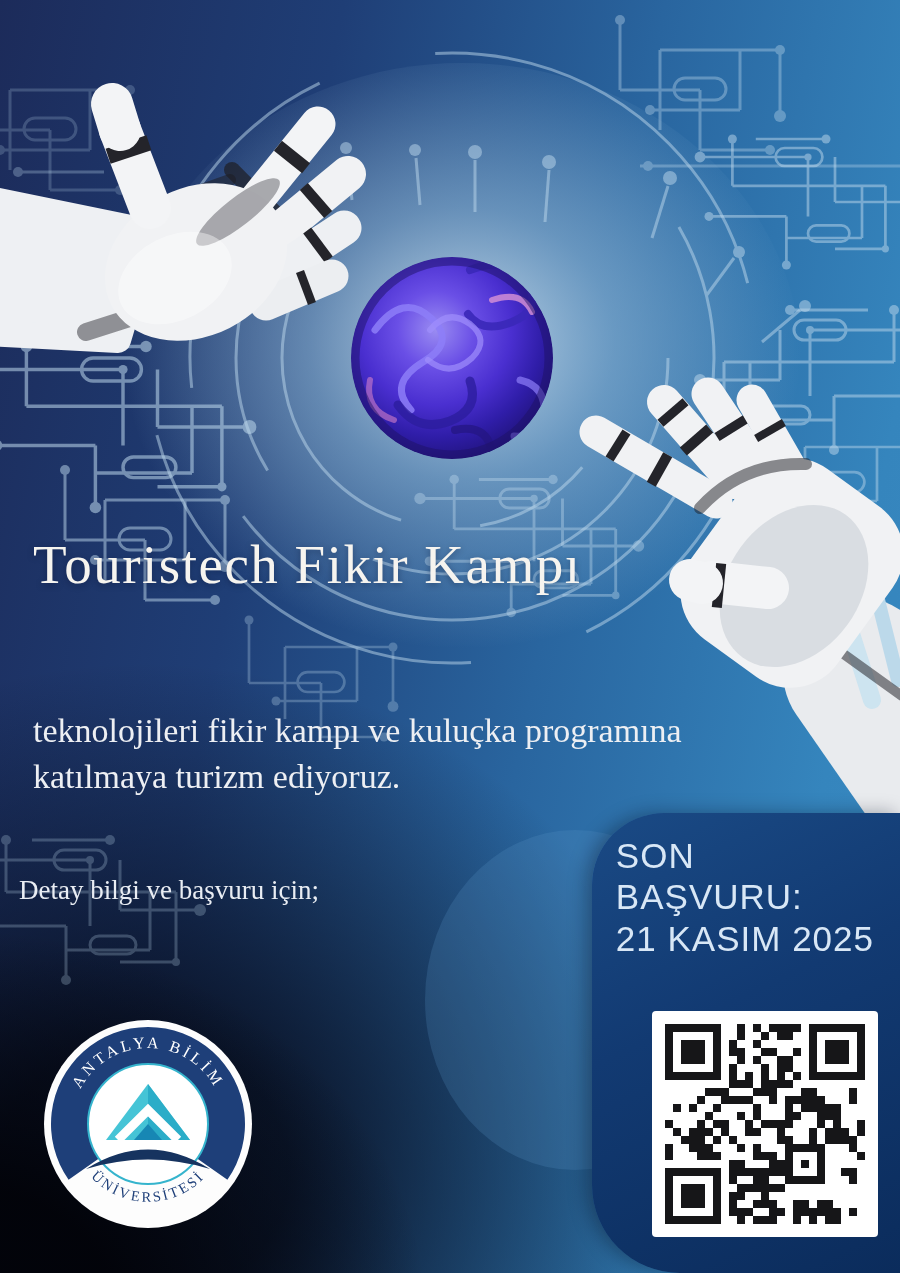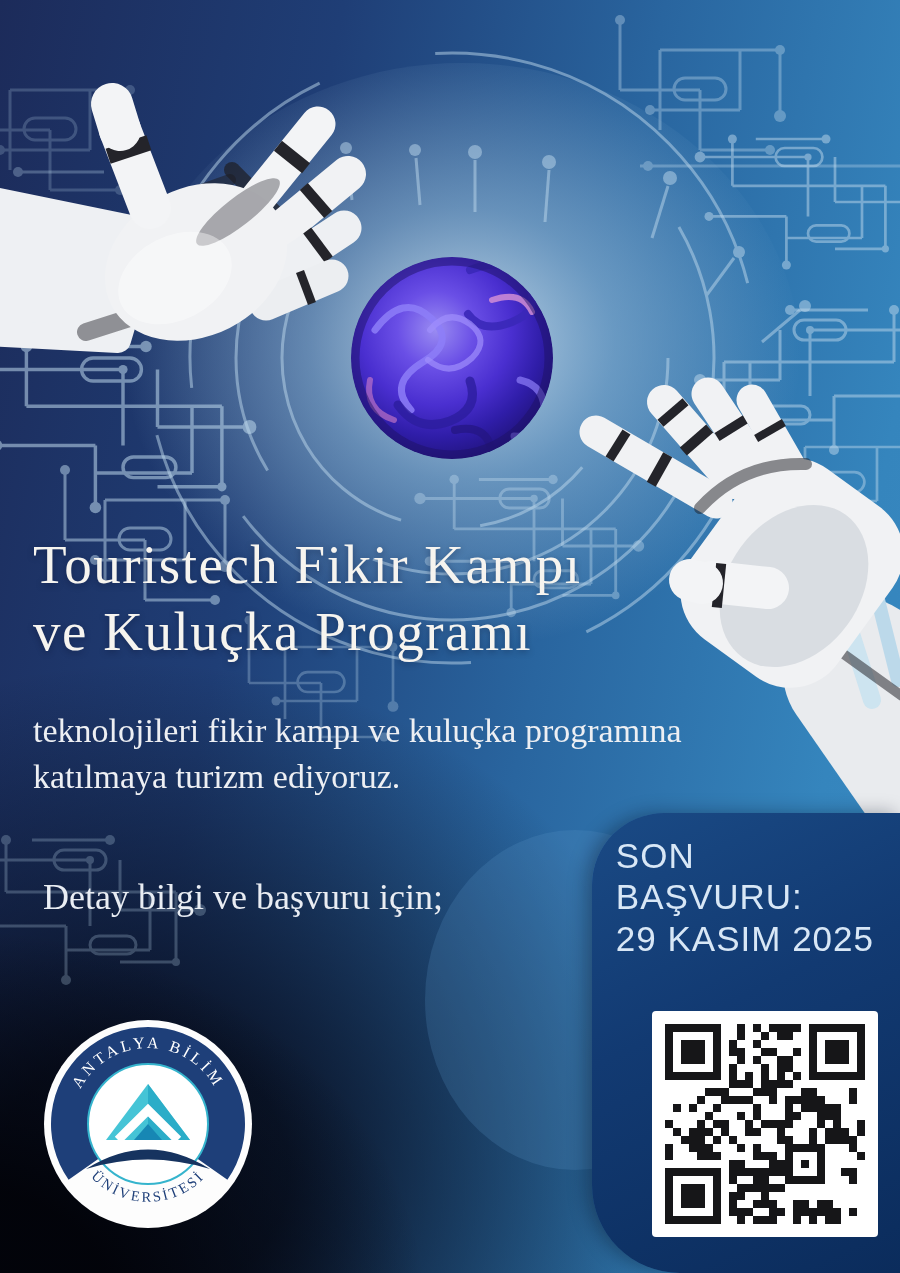--- a/index.html
+++ b/index.html
@@ -12,22 +12,22 @@
       linear-gradient(101deg,#1c2b5a 0%,#1f3e76 30%,#29659f 58%,#3585bd 85%,#3a8ac2 100%);
   }
   svg.art{position:absolute;inset:0;z-index:1;display:block;}
   .tr{stroke:#bdd8ec;stroke-width:3;fill:none;}
   .tr .dt{fill:#bdd8ec;stroke:none;}
   .title{position:absolute;left:33px;top:531px;z-index:5;color:#f6f4ef;
     font-size:55px;line-height:1.22;letter-spacing:1.5px;white-space:nowrap;
     text-shadow:0 2px 6px rgba(10,15,40,.35);}
   .body-text{position:absolute;left:33px;top:708px;z-index:5;color:#edeff3;
     font-size:34px;line-height:1.34;white-space:nowrap;}
-  .contact{position:absolute;left:43px;top:872px;z-index:5;color:#e9edf3;
-    font-size:36px;line-height:1.4;white-space:nowrap;}
+  .contact{position:absolute;left:19px;top:872px;z-index:5;color:#e9edf3;
+    font-size:27px;line-height:1.4;white-space:nowrap;}
   .deadline-box{
     position:absolute;left:592px;top:813px;width:308px;height:460px;z-index:6;
     border-radius:72px 0 0 88px;
     background:linear-gradient(155deg,#1a4a85 0%,#123a72 42%,#0b2c5c 100%);
     box-shadow:-6px 0 18px rgba(5,12,30,.35);
   }
   .deadline-text{
     position:absolute;right:26px;top:22px;text-align:left;color:#d8e7f6;
     font-family:"Liberation Sans","DejaVu Sans",sans-serif;font-weight:300;
     font-size:35px;line-height:1.18;letter-spacing:1px;white-space:nowrap;
@@ -182,37 +182,36 @@
       <path d="M700 508Q742 462 806 464" stroke="#1e1e24" stroke-width="12" fill="none" opacity=".5" stroke-linecap="round"></path>
       <ellipse cx="794" cy="586" rx="66" ry="88" transform="rotate(36 794 586)" fill="#d9dde2"></ellipse>
       <line x1="768" y1="588" x2="712" y2="582" stroke="#f3f4f6" stroke-width="42" stroke-linecap="round"></line>
       <line x1="724" y1="586" x2="714" y2="585" stroke="#24242a" stroke-width="44"></line>
       <line x1="702" y1="583" x2="690" y2="580" stroke="#f3f4f6" stroke-width="42" stroke-linecap="round"></line>
     </g>
   </svg>
 
   <h1 class="title" style="margin:0;font-weight:400;">
     <div>Touristech Fikir Kampı</div>
-    <div>ve Kuluçka Programı</div>
   </h1>
 
   <div class="body-text">
     <div>teknolojileri fikir kampı ve kuluçka programına</div>
     <div>katılmaya turizm ediyoruz.</div>
   </div>
 
   <div class="contact">
     <div>Detay bilgi ve başvuru için;</div>
   </div>
 
   <div class="deadline-box">
     <div class="deadline-text">
       <div>SON</div>
       <div>BAŞVURU:</div>
-      <div>29 KASIM 2025</div>
+      <div>21 KASIM 2025</div>
     </div>
     <div class="qr-card">
       <svg viewBox="0 0 200 200" aria-hidden="true">
         <path id="qr-path" fill="#161618" fill-rule="evenodd" d="M72 0h8v8h-8zM88 0h8v8h-8zM104 0h8v8h-8zM112 0h8v8h-8zM120 0h8v8h-8zM128 0h8v8h-8zM72 8h8v8h-8zM96 8h8v8h-8zM112 8h8v8h-8zM120 8h8v8h-8zM64 16h8v8h-8zM88 16h8v8h-8zM64 24h8v8h-8zM72 24h8v8h-8zM96 24h8v8h-8zM104 24h8v8h-8zM128 24h8v8h-8zM72 32h8v8h-8zM88 32h8v8h-8zM112 32h8v8h-8zM120 32h8v8h-8zM64 40h8v8h-8zM96 40h8v8h-8zM112 40h8v8h-8zM120 40h8v8h-8zM64 48h8v8h-8zM80 48h8v8h-8zM96 48h8v8h-8zM112 48h8v8h-8zM128 48h8v8h-8zM64 56h8v8h-8zM72 56h8v8h-8zM80 56h8v8h-8zM96 56h8v8h-8zM104 56h8v8h-8zM112 56h8v8h-8zM120 56h8v8h-8zM40 64h8v8h-8zM48 64h8v8h-8zM56 64h8v8h-8zM88 64h8v8h-8zM96 64h8v8h-8zM104 64h8v8h-8zM136 64h8v8h-8zM144 64h8v8h-8zM184 64h8v8h-8zM32 72h8v8h-8zM56 72h8v8h-8zM64 72h8v8h-8zM72 72h8v8h-8zM80 72h8v8h-8zM104 72h8v8h-8zM120 72h8v8h-8zM128 72h8v8h-8zM136 72h8v8h-8zM144 72h8v8h-8zM152 72h8v8h-8zM184 72h8v8h-8zM8 80h8v8h-8zM24 80h8v8h-8zM48 80h8v8h-8zM88 80h8v8h-8zM120 80h8v8h-8zM136 80h8v8h-8zM144 80h8v8h-8zM152 80h8v8h-8zM160 80h8v8h-8zM168 80h8v8h-8zM40 88h8v8h-8zM72 88h8v8h-8zM88 88h8v8h-8zM120 88h8v8h-8zM128 88h8v8h-8zM152 88h8v8h-8zM160 88h8v8h-8zM168 88h8v8h-8zM0 96h8v8h-8zM32 96h8v8h-8zM48 96h8v8h-8zM56 96h8v8h-8zM80 96h8v8h-8zM96 96h8v8h-8zM104 96h8v8h-8zM112 96h8v8h-8zM120 96h8v8h-8zM152 96h8v8h-8zM168 96h8v8h-8zM192 96h8v8h-8zM8 104h8v8h-8zM24 104h8v8h-8zM32 104h8v8h-8zM40 104h8v8h-8zM56 104h8v8h-8zM80 104h8v8h-8zM88 104h8v8h-8zM112 104h8v8h-8zM144 104h8v8h-8zM160 104h8v8h-8zM168 104h8v8h-8zM176 104h8v8h-8zM192 104h8v8h-8zM16 112h8v8h-8zM24 112h8v8h-8zM32 112h8v8h-8zM48 112h8v8h-8zM64 112h8v8h-8zM112 112h8v8h-8zM120 112h8v8h-8zM144 112h8v8h-8zM160 112h8v8h-8zM168 112h8v8h-8zM176 112h8v8h-8zM184 112h8v8h-8zM0 120h8v8h-8zM24 120h8v8h-8zM32 120h8v8h-8zM40 120h8v8h-8zM72 120h8v8h-8zM88 120h8v8h-8zM184 120h8v8h-8zM0 128h8v8h-8zM32 128h8v8h-8zM40 128h8v8h-8zM48 128h8v8h-8zM88 128h8v8h-8zM96 128h8v8h-8zM104 128h8v8h-8zM192 128h8v8h-8zM64 136h8v8h-8zM72 136h8v8h-8zM104 136h8v8h-8zM112 136h8v8h-8zM64 144h8v8h-8zM72 144h8v8h-8zM80 144h8v8h-8zM88 144h8v8h-8zM96 144h8v8h-8zM104 144h8v8h-8zM112 144h8v8h-8zM176 144h8v8h-8zM184 144h8v8h-8zM64 152h8v8h-8zM88 152h8v8h-8zM96 152h8v8h-8zM184 152h8v8h-8zM72 160h8v8h-8zM80 160h8v8h-8zM88 160h8v8h-8zM96 160h8v8h-8zM104 160h8v8h-8zM112 160h8v8h-8zM64 168h8v8h-8zM72 168h8v8h-8zM96 168h8v8h-8zM64 176h8v8h-8zM88 176h8v8h-8zM96 176h8v8h-8zM104 176h8v8h-8zM128 176h8v8h-8zM136 176h8v8h-8zM152 176h8v8h-8zM160 176h8v8h-8zM64 184h8v8h-8zM72 184h8v8h-8zM80 184h8v8h-8zM104 184h8v8h-8zM112 184h8v8h-8zM128 184h8v8h-8zM136 184h8v8h-8zM144 184h8v8h-8zM152 184h8v8h-8zM160 184h8v8h-8zM168 184h8v8h-8zM184 184h8v8h-8zM72 192h8v8h-8zM88 192h8v8h-8zM96 192h8v8h-8zM104 192h8v8h-8zM128 192h8v8h-8zM144 192h8v8h-8zM160 192h8v8h-8zM168 192h8v8h-8zM0 0h56v56h-56z M8 8v40h40v-40z M16 16h24v24h-24zM144 0h56v56h-56z M152 8v40h40v-40z M160 16h24v24h-24zM0 144h56v56h-56z M8 152v40h40v-40z M16 160h24v24h-24zM120 120h40v40h-40z M128 128v24h24v-24z M136 136h8v8h-8z"></path>
       </svg>
     </div>
   </div>
 
   <div class="logo">
     <svg viewBox="0 0 216 216" width="216" height="216">

